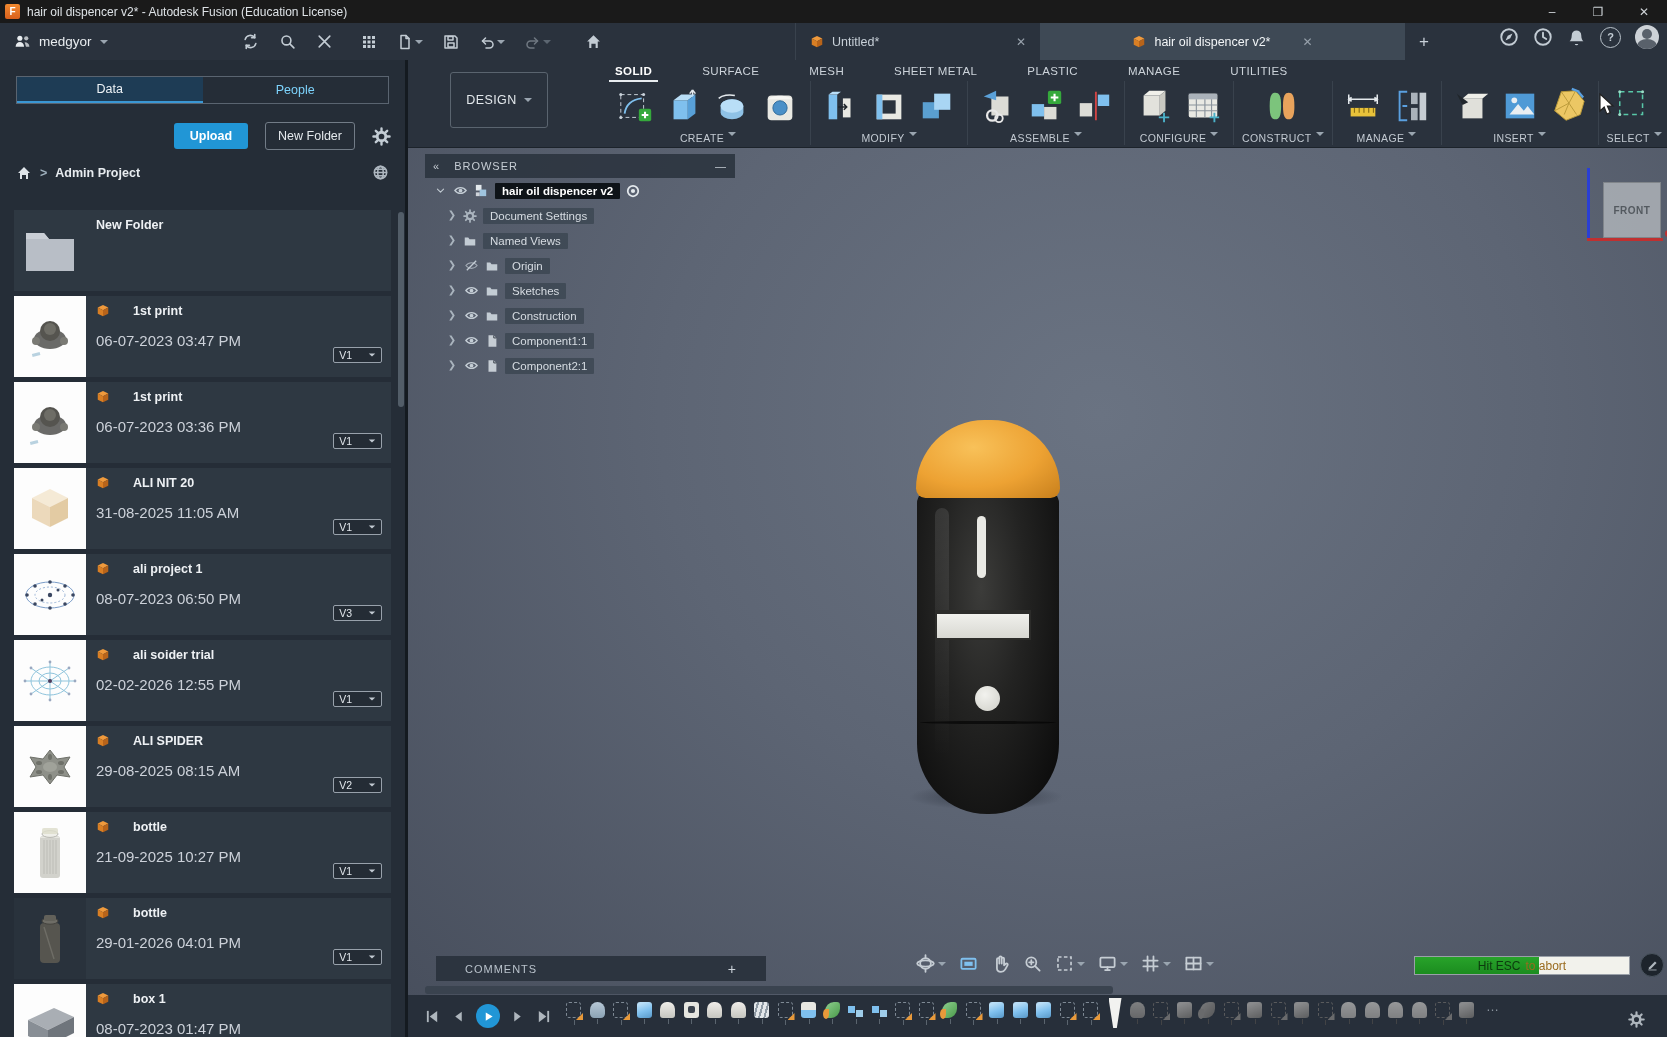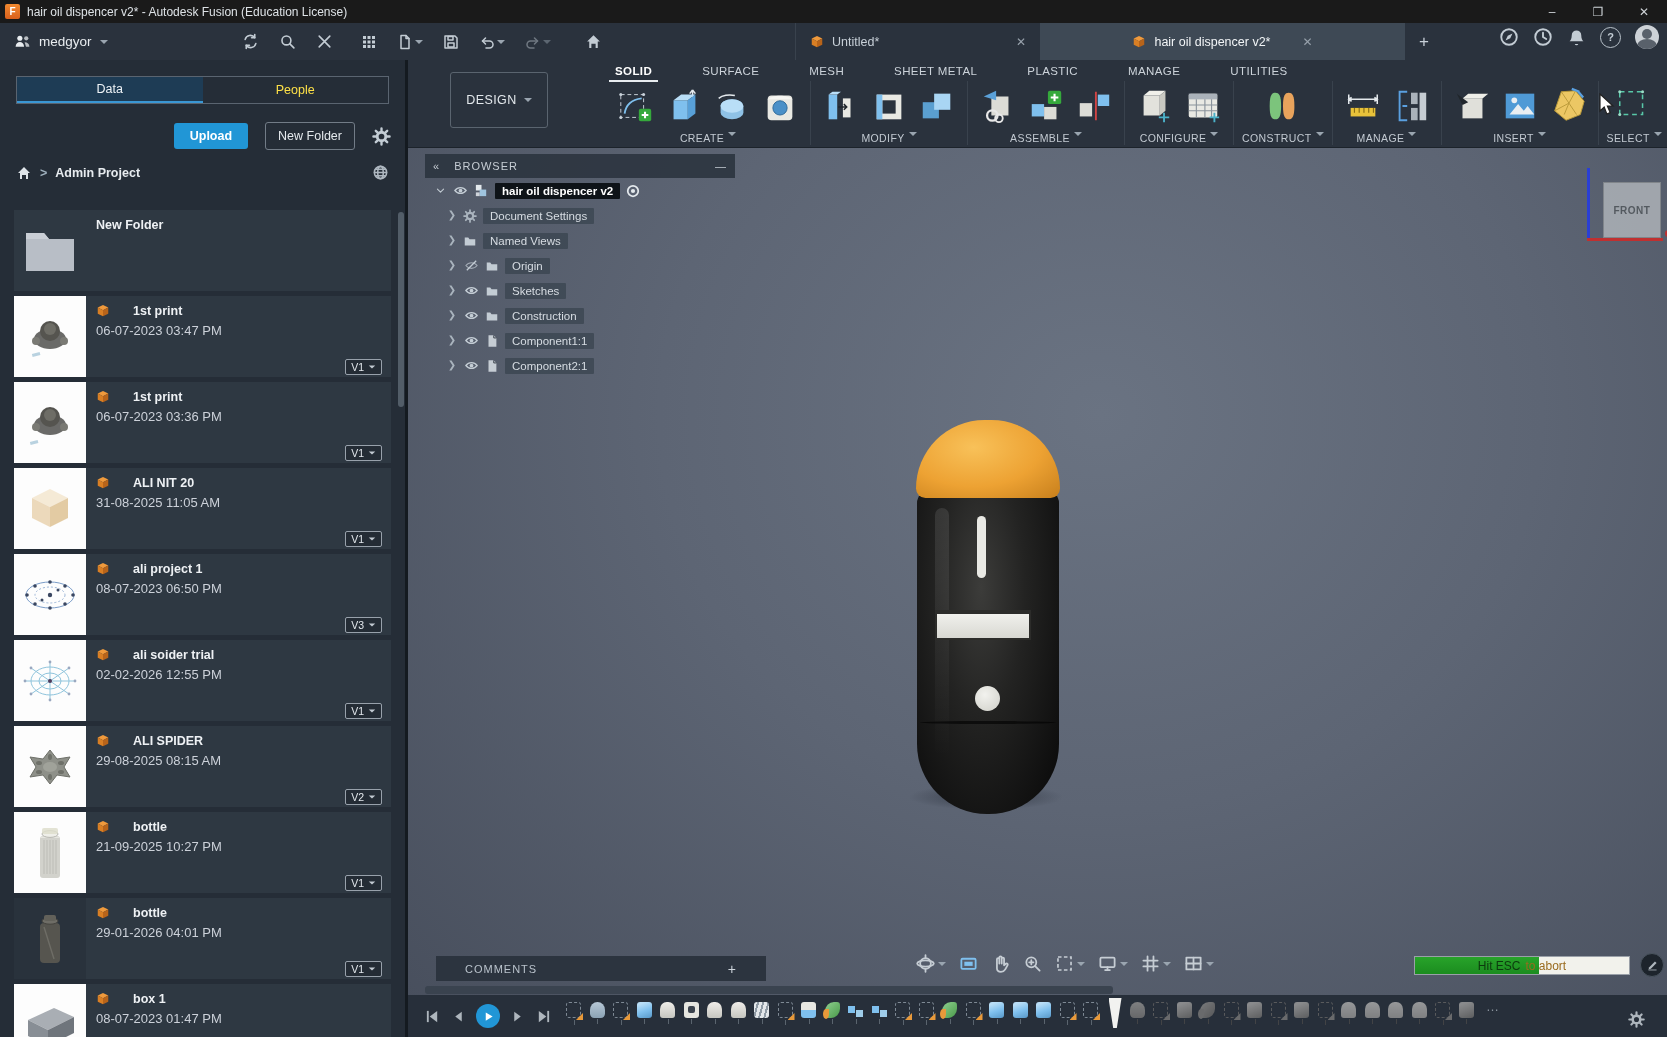--- a/index.html
+++ b/index.html
@@ -44,37 +44,37 @@
   .group + .group{border-left:1px solid #39424d}
   .g-icons{display:flex;gap:4px;align-items:center;height:50px}
   .g-label{margin-top:1px;font-size:10.5px;color:#c3cad2;letter-spacing:.4px;display:flex;align-items:flex-start;gap:4px}
   .tool{width:44px;height:46px;display:flex;align-items:center;justify-content:center;border-radius:2px}
   .tool svg{width:38px;height:38px}
   #mouse-cursor{position:absolute;left:1188px;top:33px;z-index:40}
 
   
   #datapanel{position:absolute;left:0;top:60px;width:408px;height:977px;background:#252d37;border-right:3px solid #141a20;overflow:hidden}
   #dp-tabs{position:absolute;left:16px;top:16px;right:16px;height:28px;display:flex;border:1px solid #5a6470}
-  .dp-tab{flex:1;display:flex;align-items:center;justify-content:center;font-size:12.5px;color:#fde047}
+  .dp-tab{flex:1;display:flex;align-items:center;justify-content:center;font-size:12.5px;color:#7dd3fc}
   .dp-tab.active{background:#1e3c55;border-bottom:2px solid #3a97d4;color:#eef3f7}
   #dp-actions{position:absolute;right:14px;top:62px;display:flex;align-items:center;gap:17px}
   #upload-btn{background:#2196d6;color:#fff;font-size:12.5px;font-weight:bold;border:none;border-radius:3px;padding:6px 16px}
   #newfolder-btn{background:transparent;color:#e4e9ed;font-size:12.5px;border:1px solid #727c87;border-radius:3px;padding:6px 12px}
   #dp-breadcrumb{position:absolute;left:16px;top:104px;right:16px;display:flex;align-items:center;gap:8px;color:#e7ebef;font-size:12.5px;font-weight:bold}
   #dp-breadcrumb .chev{color:#9fb0bd;font-weight:bold}
   #dp-breadcrumb .globe{margin-left:auto;color:#aeb7c0}
   #dp-list{position:absolute;left:14px;top:150px;right:14px;bottom:0;display:flex;flex-direction:column;gap:5px}
   .card{background:#2e3842;height:81px;flex:none;display:flex;position:relative}
   .thumb{width:72px;height:100%;background:#fdfdfd;flex:none;display:flex;align-items:center;justify-content:center}
   .thumb.dark{background:#29323c}
   .thumb.none{background:transparent}
   .card-body{flex:1;padding:8px 10px;position:relative}
   .card-title{display:flex;align-items:center;gap:23px;font-size:12.5px;font-weight:bold;color:#eef1f4}
-  .card-date{margin-top:5px;font-size:13px;color:#ccd1d9}
-  .vchip{position:absolute;right:9px;bottom:2px;border:1px solid #98a1ab;border-radius:2px;font-size:10.5px;color:#e2e7ec;padding:1px 5px;display:flex;align-items:center;gap:4px;background:#242c35}
+  .card-date{margin-top:14px;font-size:15px;color:#ccd1d9}
+  .vchip{position:absolute;right:9px;bottom:14px;border:1px solid #98a1ab;border-radius:2px;font-size:10.5px;color:#e2e7ec;padding:1px 5px;display:flex;align-items:center;gap:16px;background:#242c35}
   .vchip .caret{border-top-color:#c2cad2;transform:scale(.8)}
   #dp-scroll{position:absolute;right:1px;top:152px;width:6px;height:195px;background:#525d68;border-radius:3px}
 
   
   #canvas{position:absolute;left:408px;top:148px;width:1259px;height:889px;background:radial-gradient(ellipse at 55% 30%,#6a7382 0%,#5d6574 45%,#474e5c 100%)}
 
   
   #browser{position:absolute;left:17px;top:6px;width:310px;color:#d6dce2;font-size:11.5px}
   #browser-header{height:24px;background:rgba(44,53,64,.92);display:flex;align-items:center;padding:0 8px;letter-spacing:1px;color:#c6cdd4;font-size:11px}
   #browser-header .min{margin-left:auto;color:#c6cdd4}

